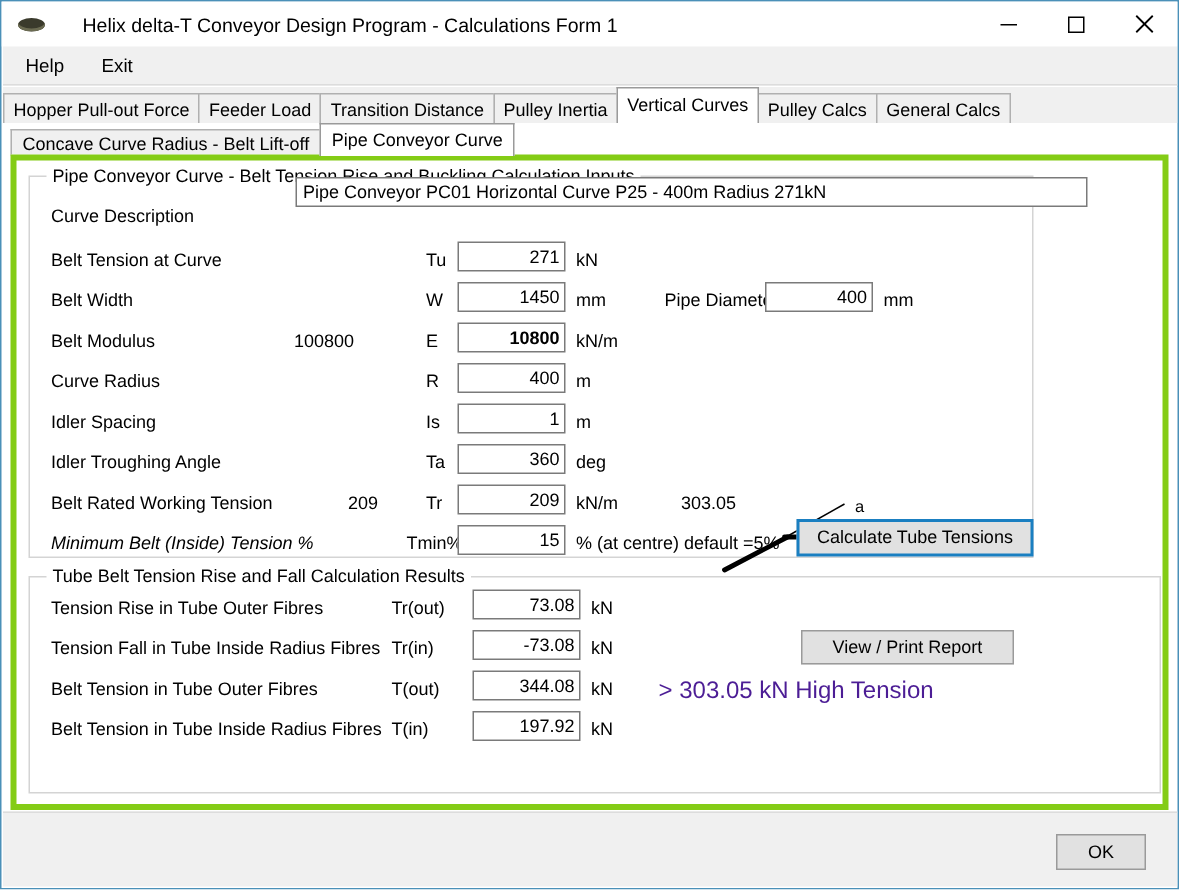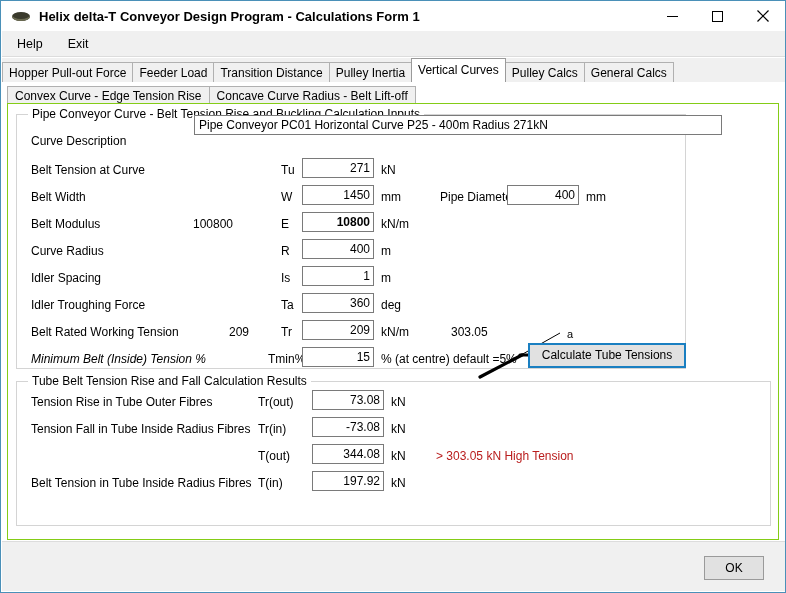--- a/index.html
+++ b/index.html
@@ -41,25 +41,24 @@
   }
   .title-icon .pulley {
     position: absolute;
     left: 1px; top: 4px;
     width: 18px; height: 9px;
     background: #3a3a2c;
     border-radius: 50%;
     box-shadow: inset 0 -2px 0 #6b6b52;
   }
   .title-text {
-    margin-left: 8px;
+    margin-left: 24px;
     font-size: 13px;
     color: #000000;
     white-space: nowrap;
-    font-weight: bold;
   }
   .winbtns {
     position: absolute;
     right: 0; top: 0;
     height: 30px;
     display: flex;
   }
   .winbtn {
     width: 45px;
     height: 30px;
@@ -154,21 +153,21 @@
     z-index: 5;
   }
 
   
   .tabpage {
     position: absolute;
     left: 6px; top: 102px;
     width: 772px;
     height: 437px;
     background: #ffffff;
-    border: 1px solid #84cc16;
+    border: 4px solid #84cc16;
     box-sizing: border-box;
   }
 
   
   .groupbox {
     position: absolute;
     border: 1px solid #d4d4d4;
     box-sizing: border-box;
     background: #ffffff;
   }
@@ -204,22 +203,22 @@
     white-space: nowrap;
   }
   .aux {
     position: absolute;
     font-size: 12px;
     color: #000;
     white-space: nowrap;
   }
   .warn {
     position: absolute;
-    font-size: 12px;
-    color: #b91c1c;
+    font-size: 16px;
+    color: #4c1d95;
     white-space: nowrap;
   }
   .field {
     position: absolute;
     box-sizing: border-box;
     border: 1px solid #7a7a7a;
     background: #ffffff;
     font-family: "Liberation Sans", sans-serif;
     font-size: 12px;
     color: #000;
@@ -305,22 +304,22 @@
     <div class="tab">Hopper Pull-out Force</div>
     <div class="tab">Feeder Load</div>
     <div class="tab">Transition Distance</div>
     <div class="tab">Pulley Inertia</div>
     <div class="tab selected">Vertical Curves</div>
     <div class="tab">Pulley Calcs</div>
     <div class="tab">General Calcs</div>
   </div>
 
   <div class="subtabstrip">
-    <div class="subtab">Convex Curve - Edge Tension Rise</div>
     <div class="subtab">Concave Curve Radius - Belt Lift-off</div>
+    <div class="subtab selected">Pipe Conveyor Curve</div>
   </div>
 
   <div class="tabpage">
 
     <div class="groupbox" id="gb-inputs">
       <div class="gb-title">Pipe Conveyor Curve - Belt Tension Rise and Buckling Calculation Inputs</div>
 
       <div class="lbl" style="left:14px; top:19px;">Curve Description</div>
       <input class="field textleft" style="left: 177px; top: 0; width: 528px;" value="Pipe Conveyor PC01 Horizontal Curve P25 - 400m Radius 271kN">
 
@@ -347,21 +346,21 @@
       <div class="lbl" style="left:14px; top:129px;">Curve Radius</div>
       <div class="sym" style="left:264px; top:129px;">R</div>
       <input class="field" style="left: 285px; top: 124px; width: 72px;" value="400">
       <div class="unit" style="left:364px; top:129px;">m</div>
 
       <div class="lbl" style="left:14px; top:156px;">Idler Spacing</div>
       <div class="sym" style="left:264px; top:156px;">Is</div>
       <input class="field" style="left: 285px; top: 151px; width: 72px;" value="1">
       <div class="unit" style="left:364px; top:156px;">m</div>
 
-      <div class="lbl" style="left:14px; top:183px;">Idler Troughing Force</div>
+      <div class="lbl" style="left:14px; top:183px;">Idler Troughing Angle</div>
       <div class="sym" style="left:264px; top:183px;">Ta</div>
       <input class="field" style="left: 285px; top: 178px; width: 72px;" value="360">
       <div class="unit" style="left:364px; top:183px;">deg</div>
 
       <div class="lbl" style="left:14px; top:210px;">Belt Rated Working Tension</div>
       <div class="aux" style="left:212px; top:210px;">209</div>
       <div class="sym" style="left:264px; top:210px;">Tr</div>
       <input class="field" style="left: 285px; top: 205px; width: 72px;" value="209">
       <div class="unit" style="left:364px; top:210px;">kN/m</div>
       <div class="aux" style="left:434px; top:210px;">303.05</div>
@@ -389,30 +388,32 @@
       <div class="lbl" style="left:14px; top:13px;">Tension Rise in Tube Outer Fibres</div>
       <div class="sym" style="left:241px; top:13px;">Tr(out)</div>
       <input class="field" style="left: 295px; top: 8px; width: 72px;" readonly="" value="73.08">
       <div class="unit" style="left:374px; top:13px;">kN</div>
 
       <div class="lbl" style="left:14px; top:40px;">Tension Fall in Tube Inside Radius Fibres</div>
       <div class="sym" style="left:241px; top:40px;">Tr(in)</div>
       <input class="field" style="left: 295px; top: 35px; width: 72px;" readonly="" value="-73.08">
       <div class="unit" style="left:374px; top:40px;">kN</div>
 
+      <div class="lbl" style="left:14px; top:67px;">Belt Tension in Tube Outer Fibres</div>
       <div class="sym" style="left:241px; top:67px;">T(out)</div>
       <input class="field" style="left: 295px; top: 62px; width: 72px;" readonly="" value="344.08">
       <div class="unit" style="left:374px; top:67px;">kN</div>
       <div class="warn" style="left:419px; top:67px;">&gt; 303.05 kN High Tension</div>
 
       <div class="lbl" style="left:14px; top:94px;">Belt Tension in Tube Inside Radius Fibres</div>
       <div class="sym" style="left:241px; top:94px;">T(in)</div>
       <input class="field" style="left: 295px; top: 89px; width: 72px;" readonly="" value="197.92">
       <div class="unit" style="left:374px; top:94px;">kN</div>
 
+      <div class="btn" style="left:514px; top:35px; width:142px; height:23px; line-height:21px;">View / Print Report</div>
     </div>
 
   </div>
 
   <div class="footer">
     <div class="btn" style="left:702px; top:14px; width:60px; height:24px; line-height:22px;">OK</div>
   </div>
 
 </div>
 

